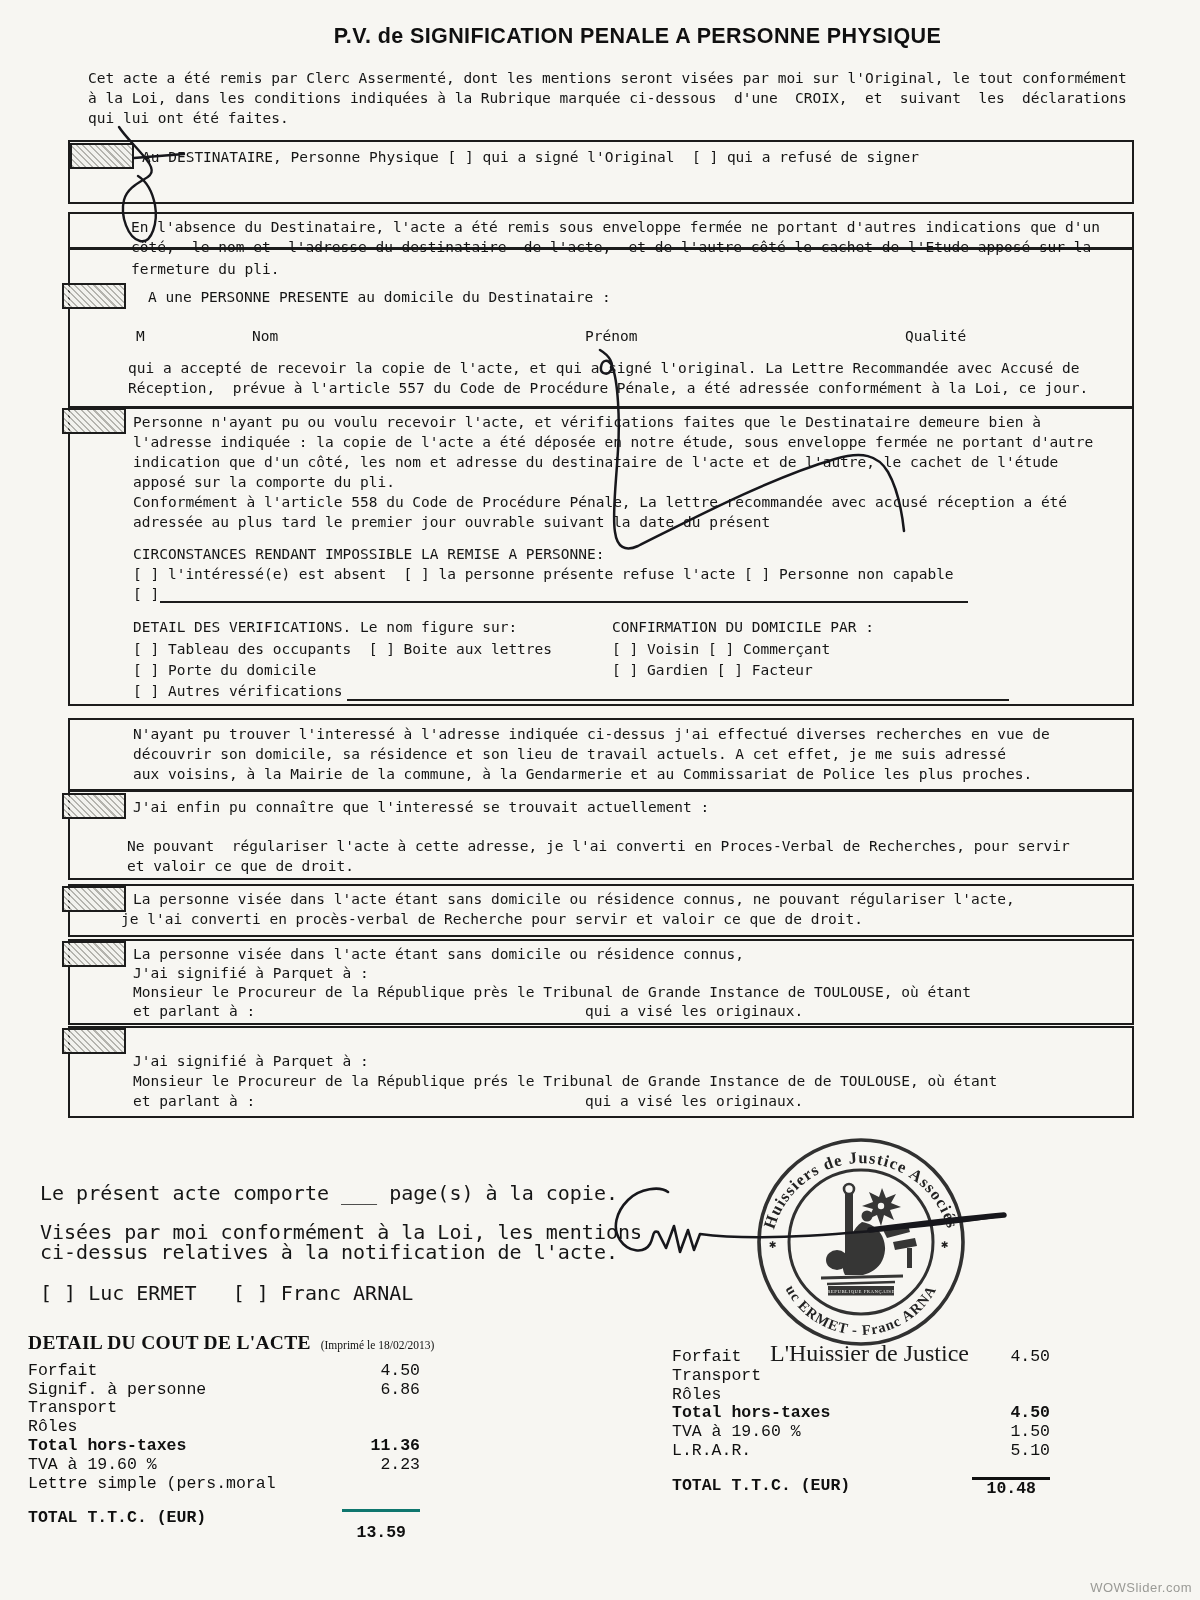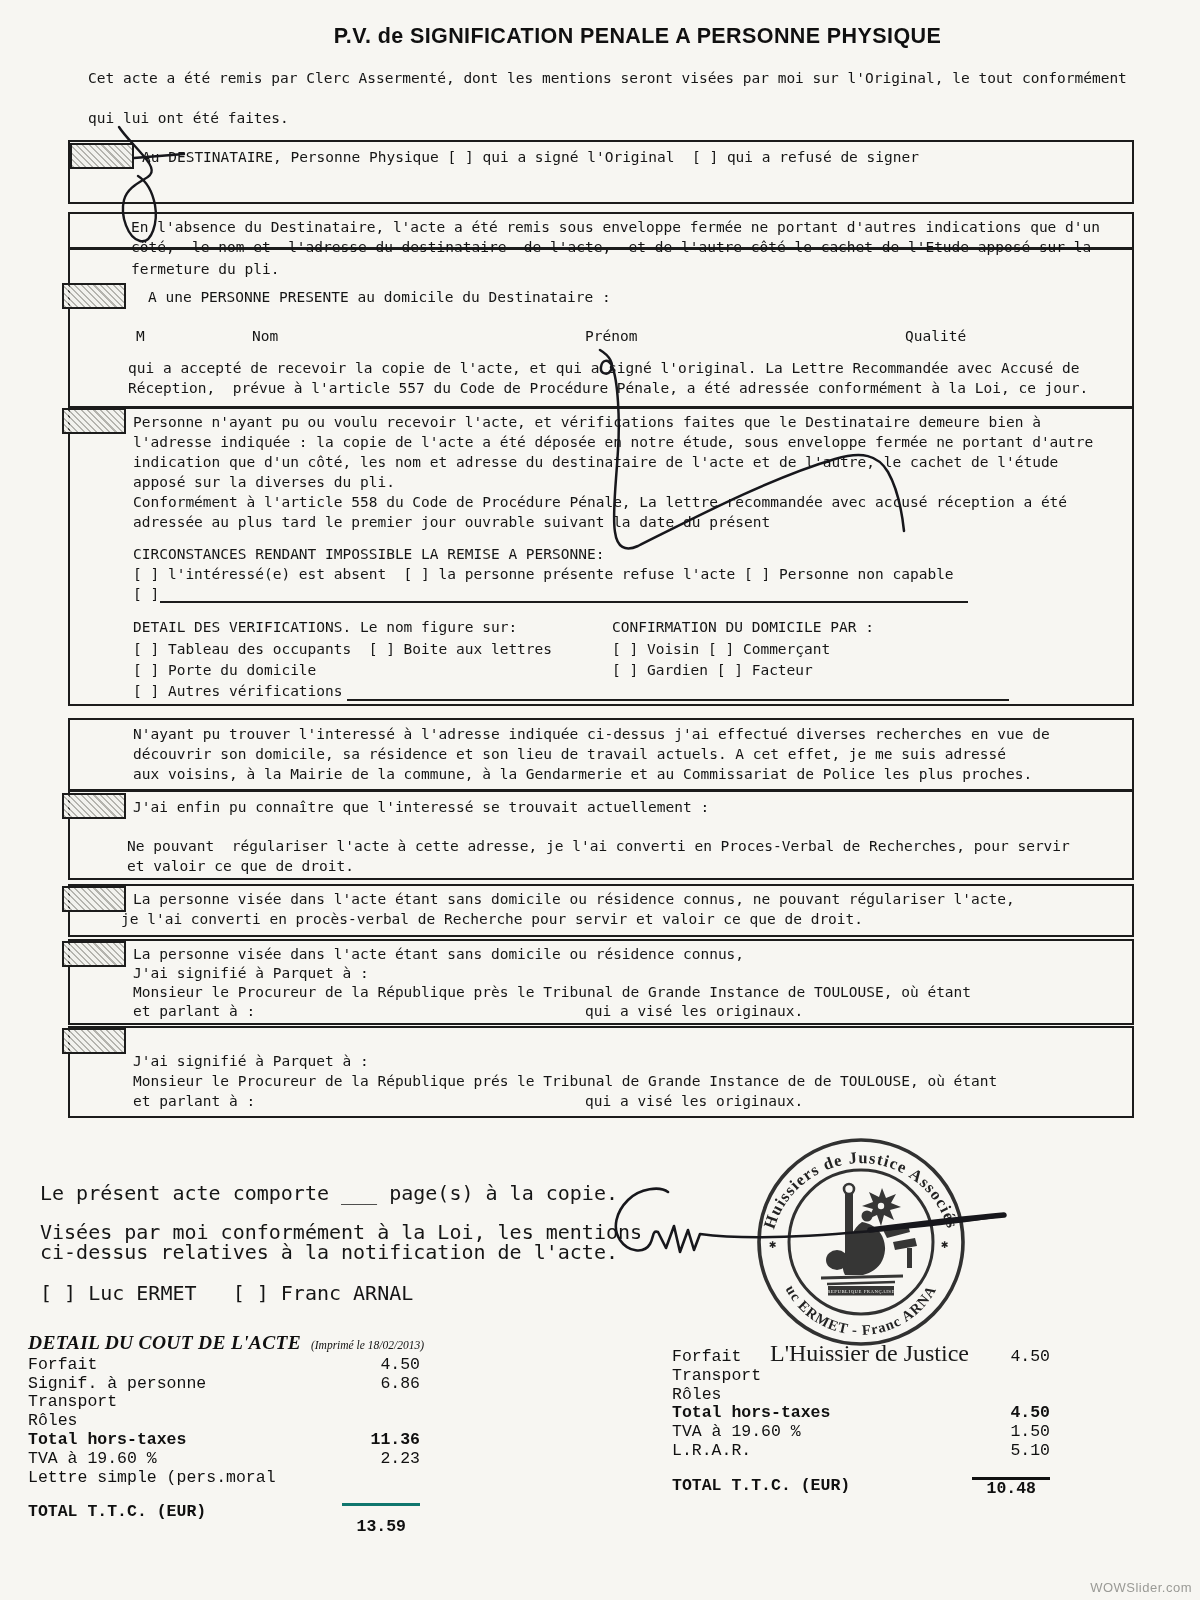--- a/index.html
+++ b/index.html
@@ -10,39 +10,40 @@
   .line{position:absolute;white-space:pre;font-size:14.5px;line-height:20px;color:#151515;z-index:2;}
   .box{position:absolute;border:2.5px solid #1c1c1c;z-index:1;}
   .hr{position:absolute;height:2.5px;background:#1c1c1c;z-index:1;}
   .uline{position:absolute;height:2px;background:#1c1c1c;z-index:1;}
   .chk{position:absolute;width:60px;height:22px;border:2px solid #1c1c1c;z-index:2;
        background:repeating-linear-gradient(45deg,rgba(125,125,118,.55) 0 1.5px,rgba(242,242,238,.95) 1.5px 4.5px);}
   .closing{font-size:20px;}
   .cost{position:absolute;font-family:"Liberation Mono",monospace;font-size:16.5px;line-height:18.8px;color:#101010;z-index:2;}
   .cost .row{display:flex;justify-content:space-between;white-space:pre;}
   .cost .b{font-weight:bold;}
-  .cost-title-row{white-space:pre;margin-bottom:1px;font-style:italic;}
+  .cost-title-row{white-space:pre;margin-bottom:7px;}
   .cost-title{font-family:"Liberation Serif",serif;font-weight:bold;font-size:19.5px;letter-spacing:.3px;}
   .cost-printed{font-family:"Liberation Serif",serif;font-size:11.5px;}
   .total-row{margin-top:16px;}
   .stamp-caption{position:absolute;left:770px;top:1340px;font-family:"Liberation Serif",serif;
                  font-size:24px;color:#1b1b1b;z-index:3;white-space:pre;}
   .overlay{position:absolute;left:0;top:0;width:1200px;height:1600px;z-index:5;pointer-events:none;}
   .stampsvg{position:absolute;left:745px;top:1126px;z-index:4;}
   .watermark{position:absolute;right:8px;bottom:5px;font-family:"Liberation Sans",sans-serif;
              font-size:13px;color:#9a9a96;z-index:6;letter-spacing:.5px;}
 </style>
 </head>
 <body>
 
 <div class="page">
 
   <div class="title">P.V. de SIGNIFICATION PENALE A PERSONNE PHYSIQUE</div>
 
   <div class="line" style="left:88px;top:68px">Cet acte a été remis par Clerc Assermenté, dont les mentions seront visées par moi sur l'Original, le tout conformément</div>
+  <div class="line" style="left:88px;top:88px">à la Loi, dans les conditions indiquées à la Rubrique marquée ci-dessous  d'une  CROIX,  et  suivant  les  déclarations</div>
   <div class="line" style="left:88px;top:108px">qui lui ont été faites.</div>
 
   <div class="box" style="left:68px;top:140px;width:1062px;height:60px"></div>
   <div class="chk" style="left:70px;top:143px"></div>
   <div class="line" style="left:142px;top:147px">Au DESTINATAIRE, Personne Physique [ ] qui a signé l'Original  [ ] qui a refusé de signer</div>
 
   <div class="box" style="left:68px;top:212px;width:1062px;height:490px"></div>
   <div class="hr" style="left:68px;top:247px;width:1064px"></div>
   <div class="hr" style="left:68px;top:406px;width:1064px"></div>
 
@@ -58,21 +59,21 @@
   <div class="line" style="left:585px;top:326px">Prénom</div>
   <div class="line" style="left:905px;top:326px">Qualité</div>
 
   <div class="line" style="left:128px;top:358px">qui a accepté de recevoir la copie de l'acte, et qui a signé l'original. La Lettre Recommandée avec Accusé de</div>
   <div class="line" style="left:128px;top:378px">Réception,  prévue à l'article 557 du Code de Procédure Pénale, a été adressée conformément à la Loi, ce jour.</div>
 
   <div class="chk" style="left:62px;top:408px"></div>
   <div class="line" style="left:133px;top:412px">Personne n'ayant pu ou voulu recevoir l'acte, et vérifications faites que le Destinataire demeure bien à</div>
   <div class="line" style="left:133px;top:432px">l'adresse indiquée : la copie de l'acte a été déposée en notre étude, sous enveloppe fermée ne portant d'autre</div>
   <div class="line" style="left:133px;top:452px">indication que d'un côté, les nom et adresse du destinataire de l'acte et de l'autre, le cachet de l'étude</div>
-  <div class="line" style="left:133px;top:472px">apposé sur la diverses du pli.</div>
+  <div class="line" style="left:133px;top:472px">apposé sur la comporte du pli.</div>
   <div class="line" style="left:133px;top:492px">Conformément à l'article 558 du Code de Procédure Pénale, La lettre recommandée avec accusé réception a été</div>
   <div class="line" style="left:133px;top:512px">adressée au plus tard le premier jour ouvrable suivant la date du présent</div>
 
   <div class="line" style="left:133px;top:544px">CIRCONSTANCES RENDANT IMPOSSIBLE LA REMISE A PERSONNE:</div>
   <div class="line" style="left:133px;top:564px">[ ] l'intéressé(e) est absent  [ ] la personne présente refuse l'acte [ ] Personne non capable</div>
   <div class="line" style="left:133px;top:584px">[ ]</div>
   <div class="uline" style="left:160px;top:601px;width:808px"></div>
 
   <div class="line" style="left:133px;top:617px">DETAIL DES VERIFICATIONS. Le nom figure sur:</div>
   <div class="line" style="left:612px;top:617px">CONFIRMATION DU DOMICILE PAR :</div>

